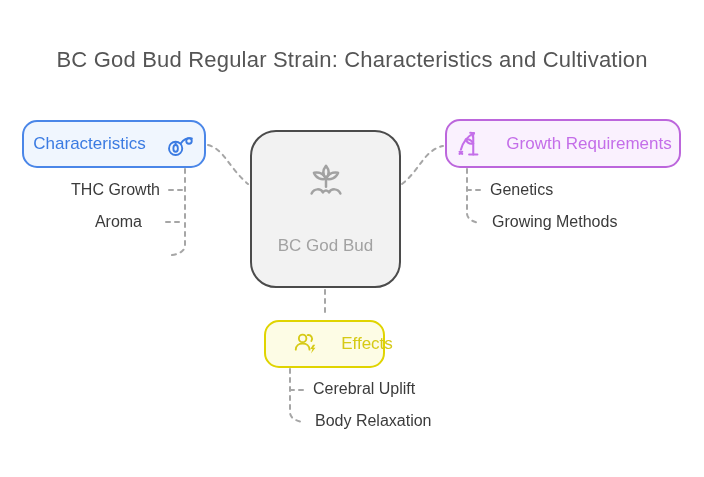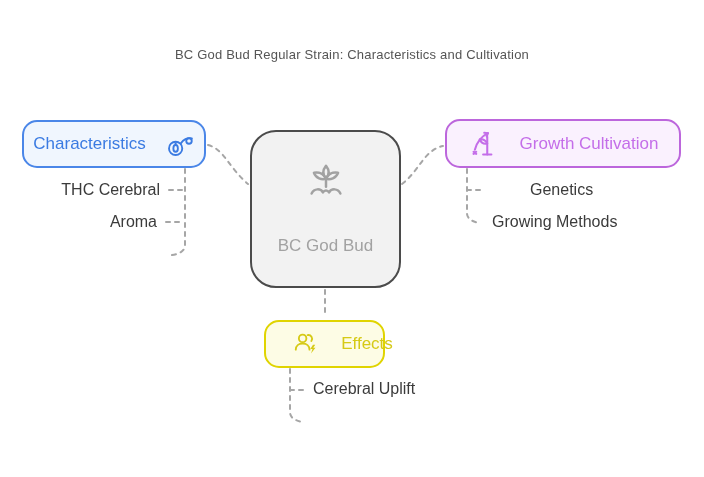--- a/index.html
+++ b/index.html
@@ -2,21 +2,21 @@
 <html><head>
 <meta charset="utf-8">
 <style>
   html,body{margin:0;padding:0;background:#ffffff;}
   .canvas{
     position:relative;width:704px;height:477px;background:#ffffff;
     font-family:"Liberation Sans",sans-serif;overflow:hidden;
   }
   .title{
     position:absolute;top:47px;left:0;width:100%;text-align:center;
-    font-size:13px;color:#555555;letter-spacing:.2px;
+    font-size:22px;color:#555555;letter-spacing:.2px;
   }
   svg.connectors{position:absolute;left:0;top:0;width:704px;height:477px;pointer-events:none;}
   .conn{fill:none;stroke:#a6a6a6;stroke-width:2;stroke-dasharray:4 5;stroke-linecap:round;}
   .node{
     position:absolute;display:flex;align-items:center;justify-content:center;gap:19px;
     border-radius:15px;border:2px solid;box-sizing:border-box;
   }
   .node-label{font-size:17px;white-space:nowrap;}
   .node-characteristics{left:22px;top:120px;width:184px;height:48px;
     background:#f0f6fe;border-color:#4a86e8;color:#3b7be2;}
@@ -96,36 +96,37 @@
     <span class="icon">
       <svg width="33" height="33" viewBox="0 0 24 24" fill="none" stroke="#c46ee9" stroke-width="1.5" stroke-linecap="round" stroke-linejoin="round">
         <path d="M11 20 L 17 20"></path>
         <path d="M14 20 L 14 7"></path>
         <path d="M14 12 C 11.5 12.5, 9.5 11.5, 8.5 9 C 11 8.6, 13 10, 14 12 Z"></path>
         <path d="M5 16.5 C 6.5 11, 9.5 7, 14.5 4.5"></path>
         <path d="M14.5 4.5 L 11.8 4.2 M14.5 4.5 L 13.6 7"></path>
         <path d="M4 19.5 L 6 18 M4 18 L 6 19.5"></path>
       </svg>
     </span>
-    <span class="node-label">Growth Cultivation</span>
+    <span class="node-label">Growth Requirements</span>
   </div>
 
   <div class="node node-effects">
     <span class="icon">
       <svg width="30" height="30" viewBox="0 0 24 24" fill="none" stroke="#d6ca16" stroke-width="1.5" stroke-linecap="round" stroke-linejoin="round">
         <circle cx="8.5" cy="7.5" r="3"></circle>
         <path d="M3 16.5 C 3 13.4, 5.4 11.6, 8.5 11.6 C 11.6 11.6, 14 13.4, 14 16.5"></path>
         <path d="M12.5 4.9 A 3 3 0 0 1 15.5 9.6"></path>
         <path d="M16.8 12.5 L 14.6 16 L 16.4 16 L 15.2 19.6 L 18.8 14.9 L 17 14.9 L 18.6 12.5 Z" fill="#d6ca16" stroke="none"></path>
       </svg>
     </span>
     <span class="node-label">Effects</span>
   </div>
 
-  <div class="sub-label" style="right:544px;top:190px;">THC Cerebral</div>
-  <div class="sub-label" style="right:547px;top:222px;">Aroma</div>
+  <div class="sub-label" style="right:544px;top:190px;">THC Growth</div>
+  <div class="sub-label" style="right:562px;top:222px;">Aroma</div>
 
-  <div class="sub-label" style="left:490px;top:190px;margin-left:40px;">Genetics</div>
+  <div class="sub-label" style="left:490px;top:190px;">Genetics</div>
   <div class="sub-label" style="left:492px;top:222px;">Growing Methods</div>
 
   <div class="sub-label" style="left:313px;top:389px;">Cerebral Uplift</div>
+  <div class="sub-label" style="left:315px;top:421px;">Body Relaxation</div>
 
 </div>
 
 </body></html>

